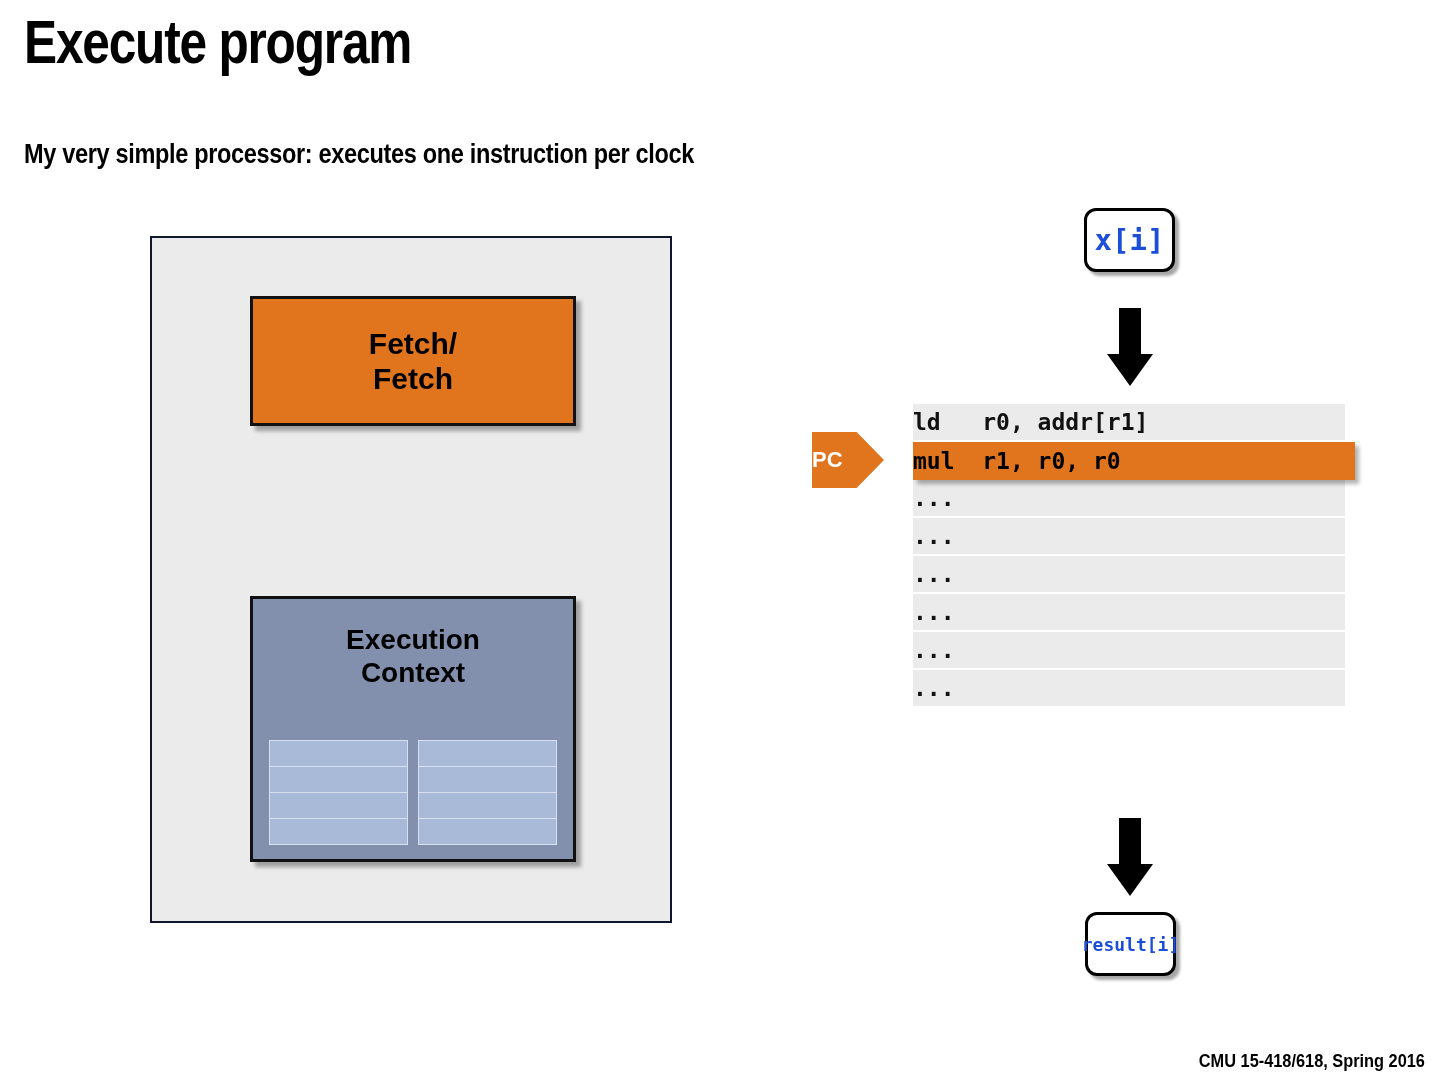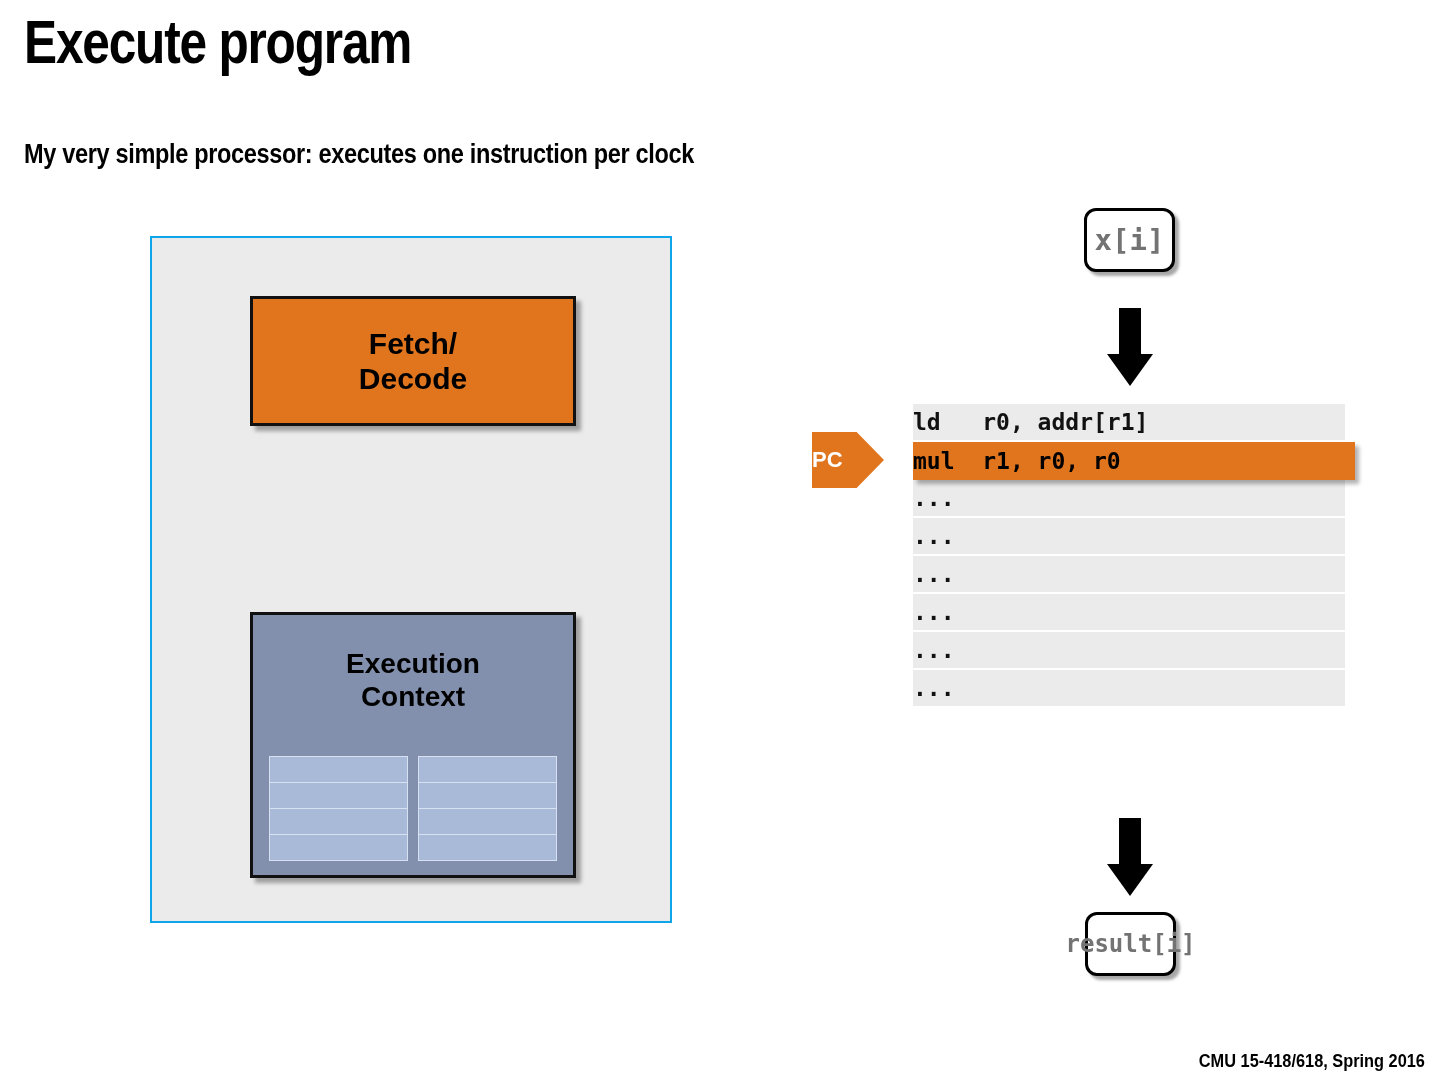--- a/index.html
+++ b/index.html
@@ -44,21 +44,21 @@
   }
 
   
   #chip {
     position: absolute;
     left: 150px;
     top: 236px;
     width: 522px;
     height: 687px;
     background: #EBEBEB;
-    border: 2px solid #0ea5e9;
+    border: 2px solid #0f172a;
     box-sizing: border-box;
   }
 
   .unit {
     position: absolute;
     border: 3px solid #111111;
     box-sizing: border-box;
     box-shadow: 5px 5px 4px rgba(0,0,0,0.33);
     display: flex;
     flex-direction: column;
@@ -80,27 +80,27 @@
   #unit-alu {
     left: 98px;
     top: 216px;
     width: 326px;
     height: 130px;
     background: #FEBE1B;
     font-size: 30px;
   }
   #unit-exec-ctx {
     left: 98px;
-    top: 374px;
+    top: 358px;
     width: 326px;
     height: 266px;
     background: #8290AE;
     font-size: 28px;
     justify-content: flex-start;
-    padding-top: 32px;
+    padding-top: 24px;
   }
   #exec-ctx-label {
     margin-bottom: 14px;
   }
 
   
   #register-file {
     position: absolute;
     left: 16px;
     right: 16px;
@@ -128,35 +128,35 @@
     background: #ffffff;
     border: 3px solid #000000;
     border-radius: 12px;
     box-sizing: border-box;
     box-shadow: 4px 4px 3px rgba(0,0,0,0.35);
     display: flex;
     align-items: center;
     justify-content: center;
     font-family: "DejaVu Sans Mono", "Liberation Mono", monospace;
     font-weight: bold;
-    color: #737373;
+    color: #1d4ed8;
   }
   #io-box-input {
     left: 1084px;
     top: 208px;
     width: 91px;
     height: 64px;
     font-size: 29px;
   }
   #io-box-output {
     left: 1085px;
     top: 912px;
     width: 91px;
     height: 64px;
-    font-size: 24px;
+    font-size: 18px;
   }
 
   .flow-arrow {
     position: absolute;
     width: 46px;
     height: 78px;
   }
   #flow-arrow-top  { left: 1107px; top: 308px; }
   #flow-arrow-bottom { left: 1107px; top: 818px; }
   .flow-arrow .shaft {
@@ -244,21 +244,21 @@
 <body>
 
 <div id="slide-title">Execute program</div>
 
 <div id="slide-subtitle">My very simple processor: executes one instruction per clock</div>
 
 <div id="chip">
 
   <div class="unit" id="unit-fetch-decode">
     <span>Fetch/</span>
-    <span>Decode</span>
+    <span>Fetch</span>
   </div>
 
 
   <div class="unit" id="unit-exec-ctx">
     <div id="exec-ctx-label">
       <div>Execution</div>
       <div>Context</div>
     </div>
 
     <div id="register-file">

